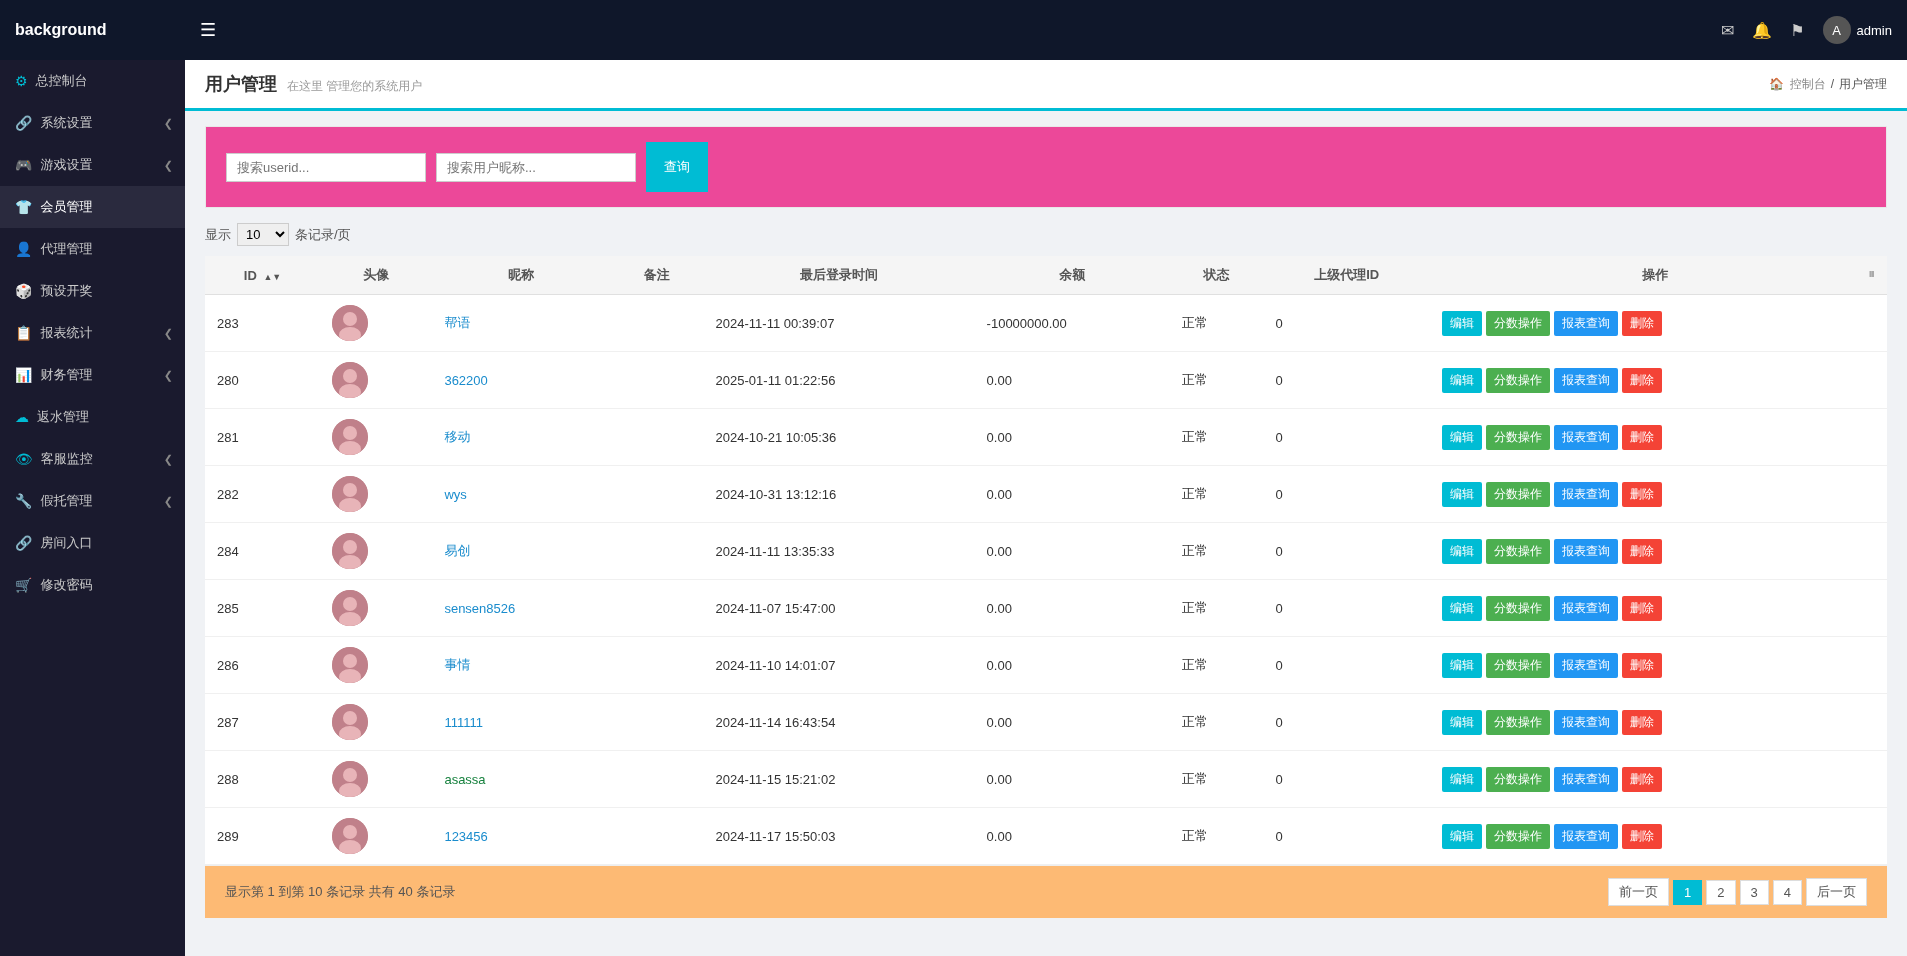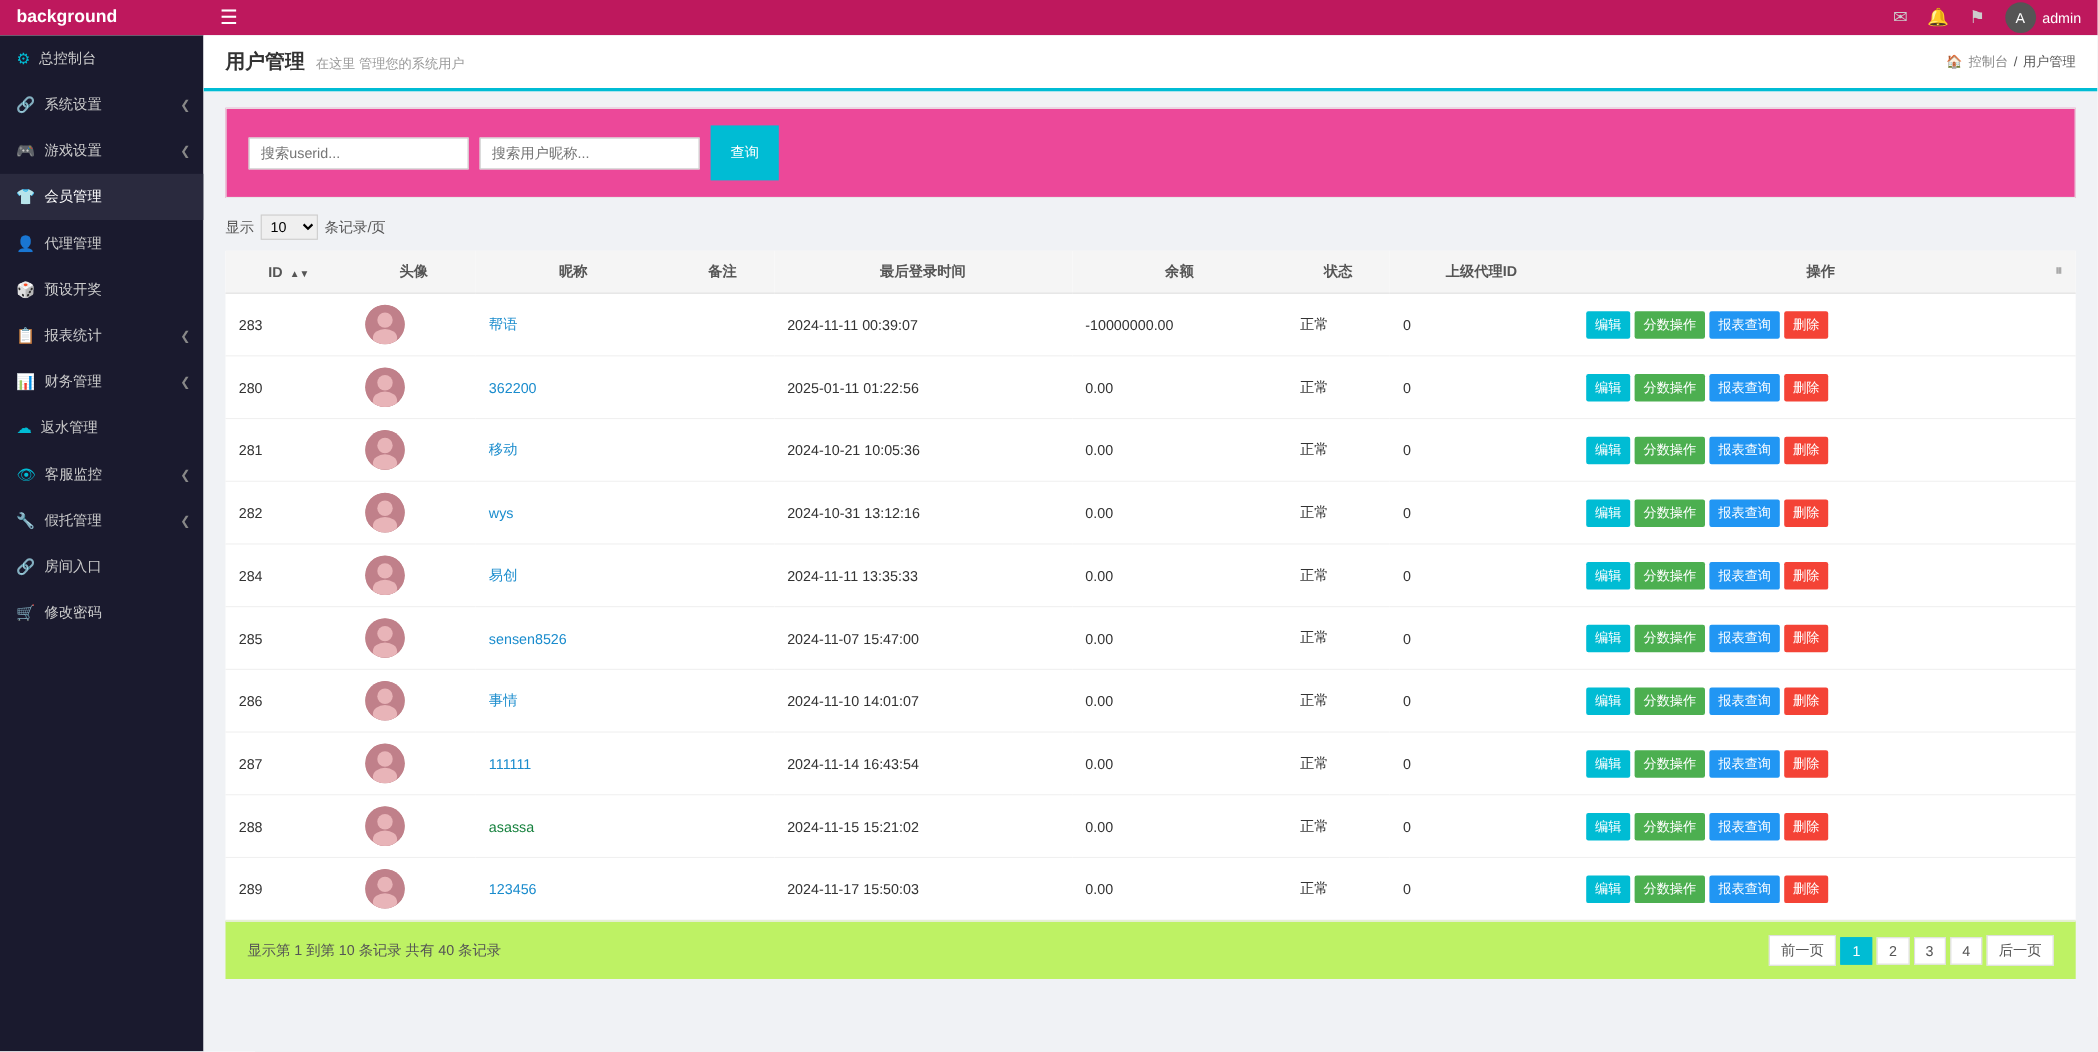--- a/index.html
+++ b/index.html
@@ -1,22 +1,22 @@
 <!DOCTYPE html>
 <html><head>
   <meta charset="utf-8">
   <style>
     * { box-sizing: border-box; margin: 0; padding: 0; }
     body { font-family: "Microsoft YaHei", Arial, sans-serif; font-size: 13px; background: #f0f2f5; display: flex; flex-direction: column; height: 100vh; overflow: hidden; }
 
     
     .topbar {
-      background: #be185d;
+      background: #0f172a;
       color: #fff;
-      height: 32px;
+      height: 60px;
       display: flex;
       align-items: center;
       padding: 0 15px;
       flex-shrink: 0;
     }
     .topbar-brand {
       font-size: 16px;
       font-weight: bold;
       color: #fff;
       width: 185px;
@@ -197,21 +197,21 @@
     .btn-delete { background: #f44336; color: #fff; border: none; padding: 4px 8px; cursor: pointer; font-size: 12px; border-radius: 2px; }
 
     .status-normal { color: #333; }
 
     
     .pagination-bar {
       display: flex;
       align-items: center;
       justify-content: space-between;
       padding: 12px 20px;
-      background: #bef264;
+      background: #fdba74;
       border-top: 1px solid #eee;
       margin-top: 0;
     }
     .pagination-info { font-size: 13px; color: #555; }
     .pagination-btns { display: flex; align-items: center; gap: 4px; }
     .page-btn {
       border: 1px solid #ddd;
       background: #fff;
       color: #555;
       padding: 4px 10px;

